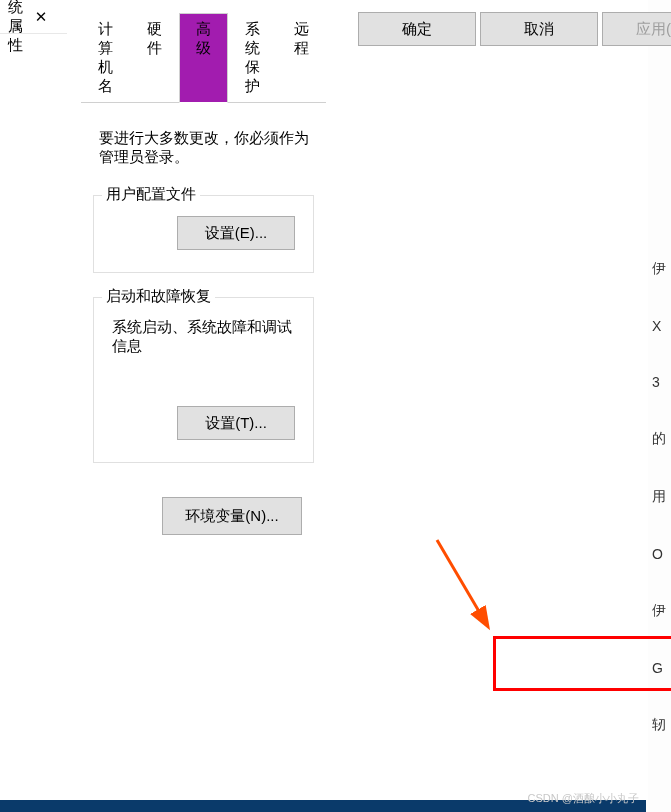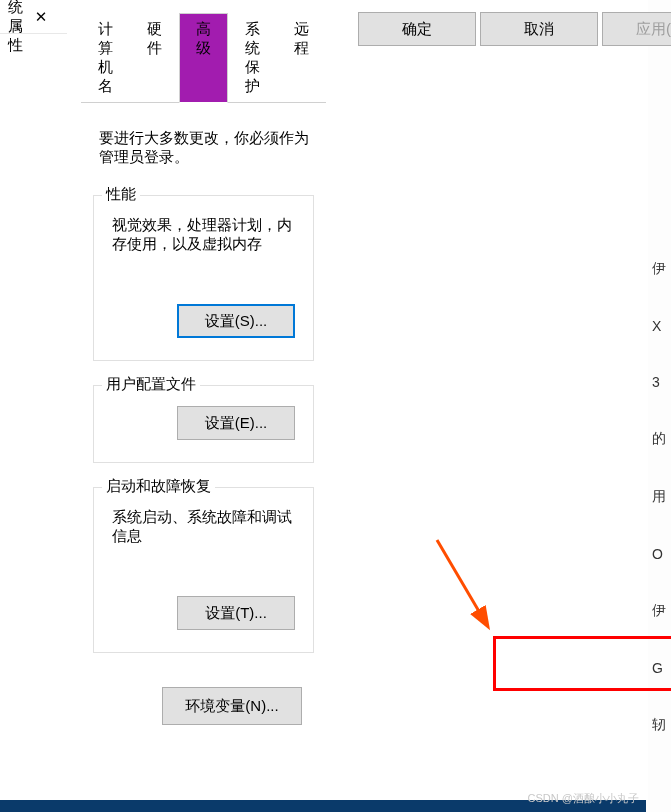--- a/index.html
+++ b/index.html
@@ -55,27 +55,20 @@
     <div class="tabs">
       <div class="tab">计算机名</div>
       <div class="tab">硬件</div>
       <div class="tab active">高级</div>
       <div class="tab">系统保护</div>
       <div class="tab">远程</div>
     </div>
     <div class="content">
       <div class="intro">要进行大多数更改，你必须作为管理员登录。</div>
 
-      <div class="group">
-        <div class="group-title">性能</div>
-        <div class="group-desc">视觉效果，处理器计划，内存使用，以及虚拟内存</div>
-        <div class="group-btn-row">
-          <button class="btn focused">设置(S)...</button>
-        </div>
-      </div>
 
       <div class="group">
         <div class="group-title">用户配置文件</div>
         <div class="group-btn-row">
           <button class="btn">设置(E)...</button>
         </div>
       </div>
 
       <div class="group">
         <div class="group-title">启动和故障恢复</div>

